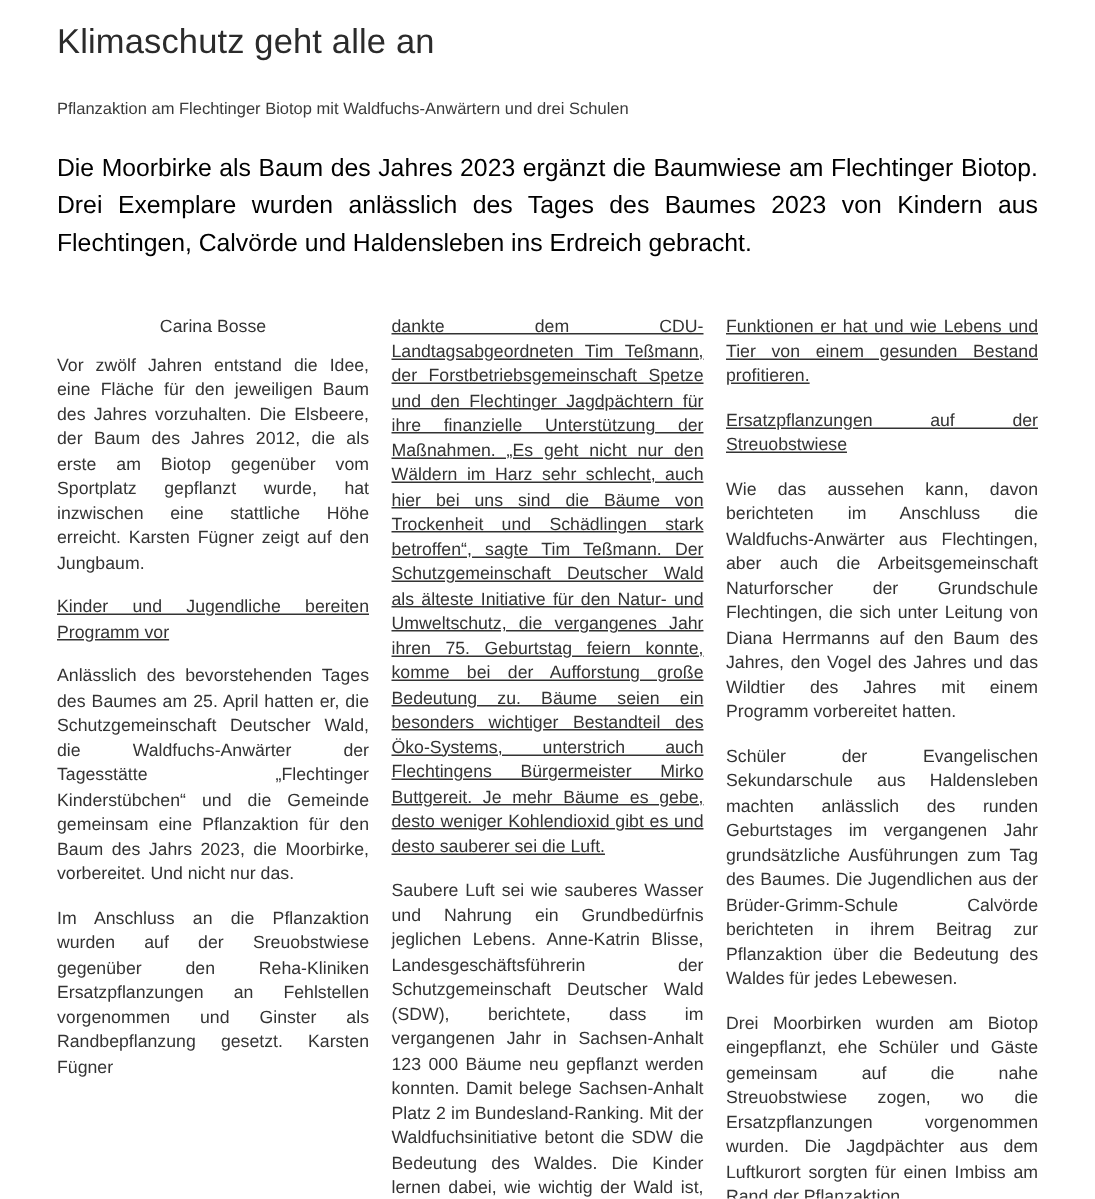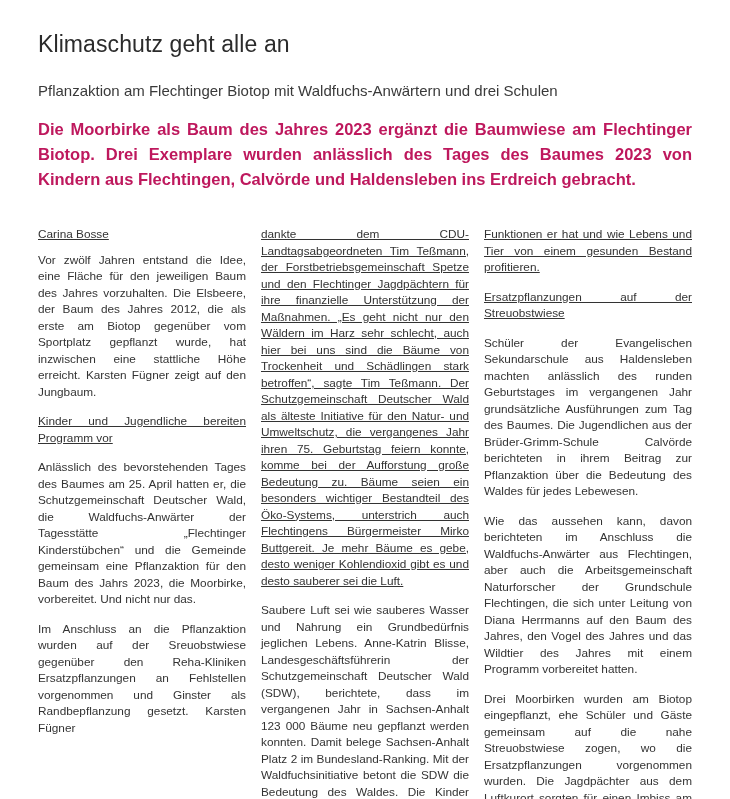--- a/index.html
+++ b/index.html
@@ -14,49 +14,48 @@
     color: #333333;
     overflow: hidden;
   }
 
   .page {
     position: relative;
     width: 730px;
     height: 589px;
     box-sizing: border-box;
     padding: 0 38px;
-    margin-top: 17px;
   }
 
   .headline {
     margin: 0;
     padding-top: 12px;
     font-size: 23px;
     font-weight: 400;
     line-height: 30px;
     color: #2b2b2b;
     letter-spacing: 0.1px;
   }
 
   .kicker {
     margin: 0;
     padding-top: 23px;
-    font-size: 15px;
+    font-size: 11px;
     font-weight: 400;
     line-height: 17px;
     color: #3a3a3a;
   }
 
   .lead {
     margin: 0;
     padding-top: 18px;
     font-size: 16.5px;
-    font-weight: 700;
+    font-weight: 400;
     line-height: 25px;
-    color: #be185d;
+    color: #000000;
     text-align: justify;
     hyphens: manual;
     padding-right: 0px;
   }
 
   .columns {
     display: flex;
     flex-direction: row;
     gap: 15px;
     padding-top: 34px;
@@ -66,22 +65,21 @@
   .col {
     flex: 1 1 0;
     min-width: 0;
   }
 
   .byline {
     margin: 0 0 9px 0;
     font-size: 11.8px;
     line-height: 16.5px;
     color: #333333;
-    text-align: left;
-    text-decoration: underline;
+    text-align: center;
   }
 
   .para {
     margin: 0 0 13px 0;
     font-size: 11.8px;
     line-height: 16.5px;
     color: #333333;
     text-align: justify;
     text-justify: inter-word;
     hyphens: manual;
@@ -133,19 +131,19 @@
     </div>
 
     <div class="col col-2">
       <p class="para">dankte dem CDU-Landtagsabgeordneten Tim Teßmann, der Forstbetriebsgemeinschaft Spetze und den Flechtinger Jagdpächtern für ihre finanzielle Unterstützung der Maßnahmen. „Es geht nicht nur den Wäldern im Harz sehr schlecht, auch hier bei uns sind die Bäume von Trockenheit und Schädlingen stark betroffen“, sagte Tim Teßmann. Der Schutzgemeinschaft Deutscher Wald als älteste Initiative für den Natur- und Umweltschutz, die vergangenes Jahr ihren 75. Geburtstag feiern konnte, komme bei der Aufforstung große Bedeutung zu. Bäume seien ein besonders wichtiger Bestandteil des Öko-Systems, unterstrich auch Flechtingens Bürgermeister Mirko Buttgereit. Je mehr Bäume es gebe, desto weniger Kohlendioxid gibt es und desto sauberer sei die Luft.</p>
       <p class="para">Saubere Luft sei wie sauberes Wasser und Nahrung ein Grundbedürfnis jeglichen Lebens. Anne-Katrin Blisse, Landesgeschäftsführerin der Schutzgemeinschaft Deutscher Wald (SDW), berichtete, dass im vergangenen Jahr in Sachsen-Anhalt 123 000 Bäume neu gepflanzt werden konnten. Damit belege Sachsen-Anhalt Platz 2 im Bundesland-Ranking. Mit der Waldfuchsinitiative betont die SDW die Bedeutung des Waldes. Die Kinder lernen dabei, wie wichtig der Wald ist, welche</p>
     </div>
 
     <div class="col col-3">
       <p class="para">Funktionen er hat und wie Lebens und Tier von einem gesunden Bestand profitieren.</p>
       <p class="subhead spaced-top">Ersatzpflanzungen auf der Streuobstwiese</p>
+      <p class="para">Wie das aussehen kann, davon berichteten im Anschluss die Waldfuchs-Anwärter aus Flechtingen, aber auch die Arbeitsgemeinschaft Naturforscher der Grundschule Flechtingen, die sich unter Leitung von Diana Herrmanns auf den Baum des Jahres, den Vogel des Jahres und das Wildtier des Jahres mit einem Programm vorbereitet hatten.</p>
       <p class="para">Schüler der Evangelischen Sekundarschule aus Haldensleben machten anlässlich des runden Geburtstages im vergangenen Jahr grundsätzliche Ausführungen zum Tag des Baumes. Die Jugendlichen aus der Brüder-Grimm-Schule Calvörde berichteten in ihrem Beitrag zur Pflanzaktion über die Bedeutung des Waldes für jedes Lebewesen.</p>
-      <p class="para">Wie das aussehen kann, davon berichteten im Anschluss die Waldfuchs-Anwärter aus Flechtingen, aber auch die Arbeitsgemeinschaft Naturforscher der Grundschule Flechtingen, die sich unter Leitung von Diana Herrmanns auf den Baum des Jahres, den Vogel des Jahres und das Wildtier des Jahres mit einem Programm vorbereitet hatten.</p>
       <p class="para">Drei Moorbirken wurden am Biotop eingepflanzt, ehe Schüler und Gäste gemeinsam auf die nahe Streuobstwiese zogen, wo die Ersatzpflanzungen vorgenommen wurden. Die Jagdpächter aus dem Luftkurort sorgten für einen Imbiss am Rand der Pflanzaktion.</p>
     </div>
 
   </div>
 </div>
 
 </body></html>

